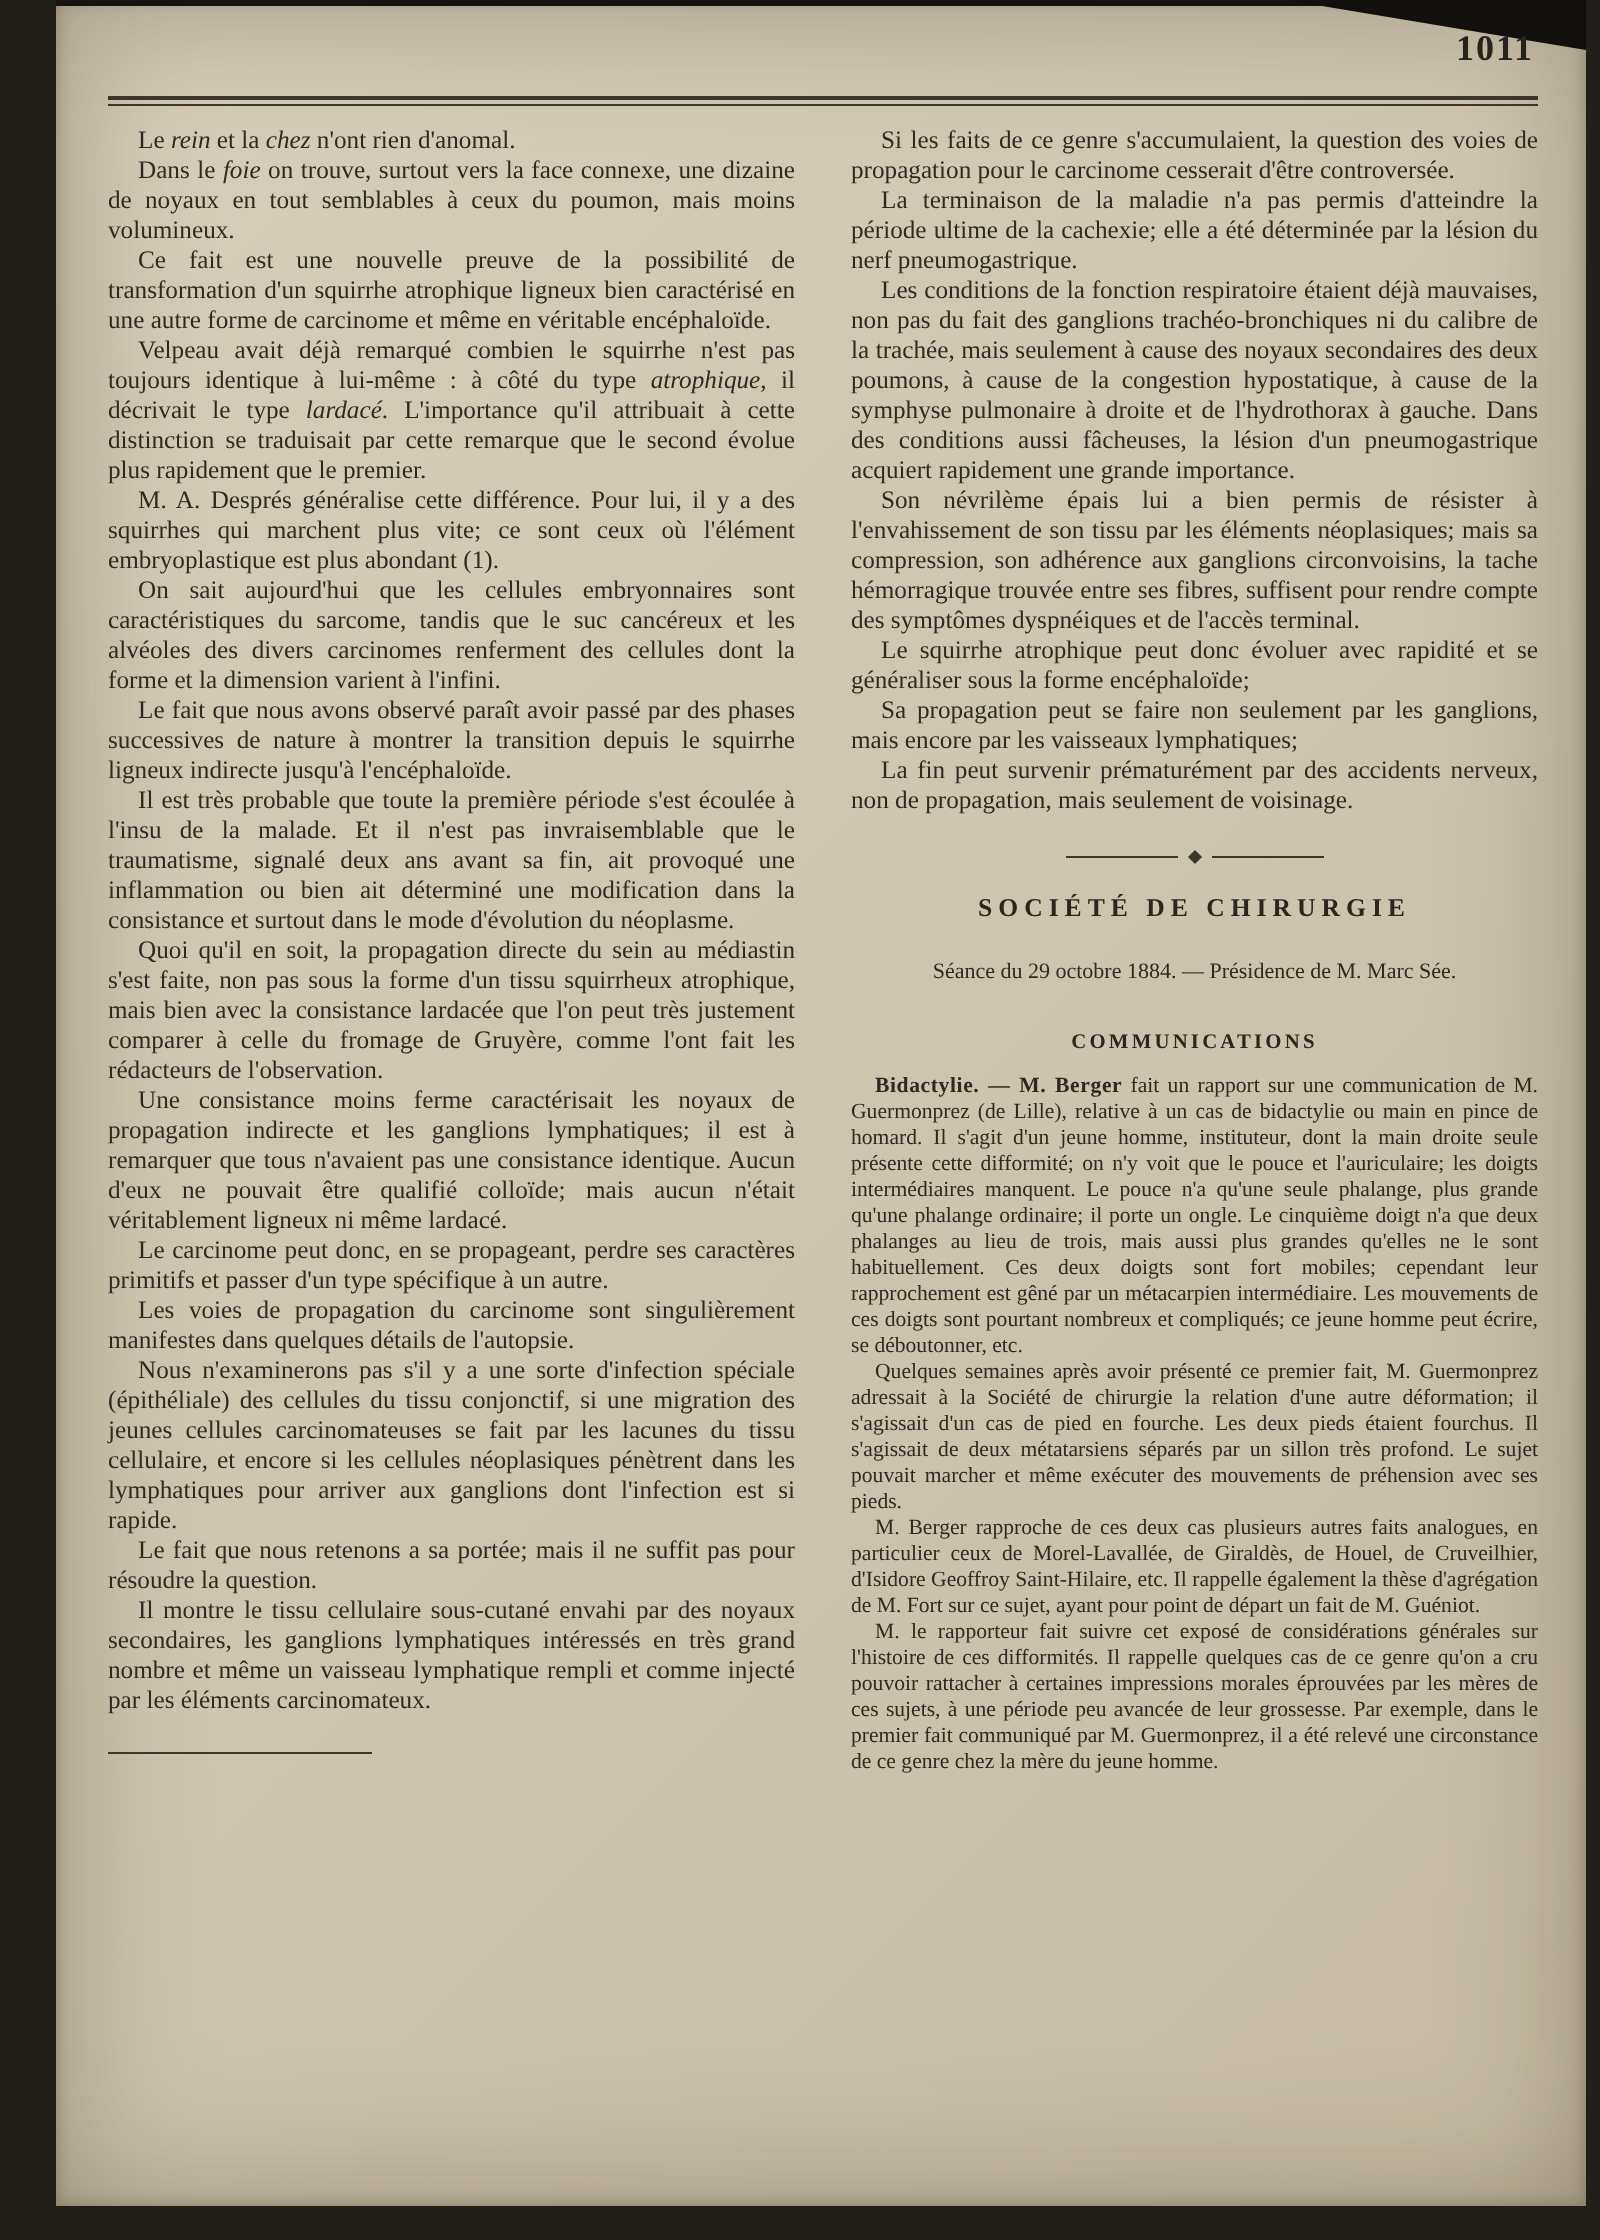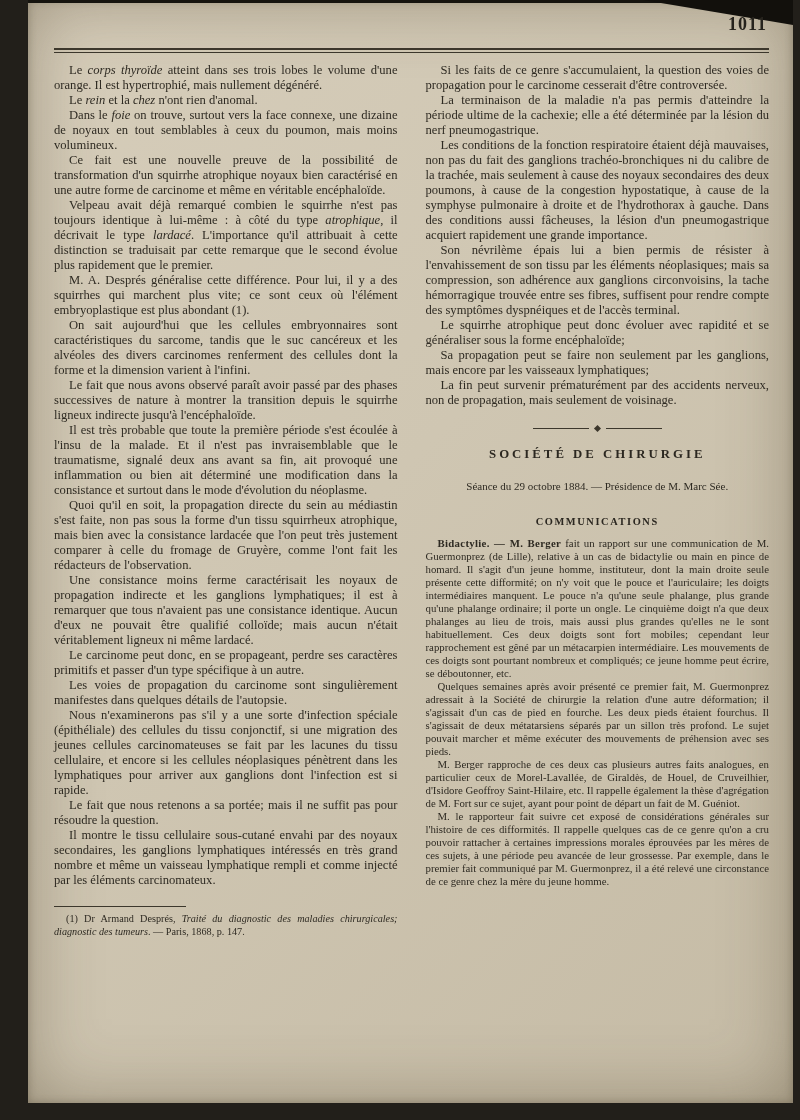--- a/index.html
+++ b/index.html
@@ -58,39 +58,37 @@
   <header>
     <div class="page-number">1011</div>
   </header>
 
   <div class="double-rule"></div>
 
   <div class="columns">
 
     <div class="col">
       <div>
-          <p class="para">Le <i>corps thyroïde</i> atteint dans ses trois lobes le volume d'une orange. Il est hypertrophié, mais nullement dégénéré.</p>
           <p class="para">Le <i>rein</i> et la <i>chez</i> n'ont rien d'anomal.</p>
           <p class="para">Dans le <i>foie</i> on trouve, surtout vers la face connexe, une dizaine de noyaux en tout semblables à ceux du poumon, mais moins volumineux.</p>
-          <p class="para">Ce fait est une nouvelle preuve de la possibilité de transformation d'un squirrhe atrophique noyaux bien caractérisé en une autre forme de carcinome et même en véritable encéphaloïde.</p>
+          <p class="para">Ce fait est une nouvelle preuve de la possibilité de transformation d'un squirrhe atrophique ligneux bien caractérisé en une autre forme de carcinome et même en véritable encéphaloïde.</p>
           <p class="para">Velpeau avait déjà remarqué combien le squirrhe n'est pas toujours identique à lui-même : à côté du type <i>atrophique</i>, il décrivait le type <i>lardacé</i>. L'importance qu'il attribuait à cette distinction se traduisait par cette remarque que le second évolue plus rapidement que le premier.</p>
           <p class="para">M. A. Després généralise cette différence. Pour lui, il y a des squirrhes qui marchent plus vite; ce sont ceux où l'élément embryoplastique est plus abondant (1).</p>
           <p class="para">On sait aujourd'hui que les cellules embryonnaires sont caractéristiques du sarcome, tandis que le suc cancéreux et les alvéoles des divers carcinomes renferment des cellules dont la forme et la dimension varient à l'infini.</p>
           <p class="para">Le fait que nous avons observé paraît avoir passé par des phases successives de nature à montrer la transition depuis le squirrhe ligneux indirecte jusqu'à l'encéphaloïde.</p>
           <p class="para">Il est très probable que toute la première période s'est écoulée à l'insu de la malade. Et il n'est pas invraisemblable que le traumatisme, signalé deux ans avant sa fin, ait provoqué une inflammation ou bien ait déterminé une modification dans la consistance et surtout dans le mode d'évolution du néoplasme.</p>
           <p class="para">Quoi qu'il en soit, la propagation directe du sein au médiastin s'est faite, non pas sous la forme d'un tissu squirrheux atrophique, mais bien avec la consistance lardacée que l'on peut très justement comparer à celle du fromage de Gruyère, comme l'ont fait les rédacteurs de l'observation.</p>
           <p class="para">Une consistance moins ferme caractérisait les noyaux de propagation indirecte et les ganglions lymphatiques; il est à remarquer que tous n'avaient pas une consistance identique. Aucun d'eux ne pouvait être qualifié colloïde; mais aucun n'était véritablement ligneux ni même lardacé.</p>
           <p class="para">Le carcinome peut donc, en se propageant, perdre ses caractères primitifs et passer d'un type spécifique à un autre.</p>
           <p class="para">Les voies de propagation du carcinome sont singulièrement manifestes dans quelques détails de l'autopsie.</p>
           <p class="para">Nous n'examinerons pas s'il y a une sorte d'infection spéciale (épithéliale) des cellules du tissu conjonctif, si une migration des jeunes cellules carcinomateuses se fait par les lacunes du tissu cellulaire, et encore si les cellules néoplasiques pénètrent dans les lymphatiques pour arriver aux ganglions dont l'infection est si rapide.</p>
           <p class="para">Le fait que nous retenons a sa portée; mais il ne suffit pas pour résoudre la question.</p>
           <p class="para">Il montre le tissu cellulaire sous-cutané envahi par des noyaux secondaires, les ganglions lymphatiques intéressés en très grand nombre et même un vaisseau lymphatique rempli et comme injecté par les éléments carcinomateux.</p>
         </div>
       <div class="footnote-rule"></div>
-      <p class="footnote">(1) Dr Armand Després, <i>Traité du diagnostic des maladies chirurgicales; diagnostic des tumeurs</i>. — Paris, 1868, p. 147.</p>
     </div>
 
     <div class="col">
       <div>
           <p class="para">Si les faits de ce genre s'accumulaient, la question des voies de propagation pour le carcinome cesserait d'être controversée.</p>
           <p class="para">La terminaison de la maladie n'a pas permis d'atteindre la période ultime de la cachexie; elle a été déterminée par la lésion du nerf pneumogastrique.</p>
           <p class="para">Les conditions de la fonction respiratoire étaient déjà mauvaises, non pas du fait des ganglions trachéo-bronchiques ni du calibre de la trachée, mais seulement à cause des noyaux secondaires des deux poumons, à cause de la congestion hypostatique, à cause de la symphyse pulmonaire à droite et de l'hydrothorax à gauche. Dans des conditions aussi fâcheuses, la lésion d'un pneumogastrique acquiert rapidement une grande importance.</p>
           <p class="para">Son névrilème épais lui a bien permis de résister à l'envahissement de son tissu par les éléments néoplasiques; mais sa compression, son adhérence aux ganglions circonvoisins, la tache hémorragique trouvée entre ses fibres, suffisent pour rendre compte des symptômes dyspnéiques et de l'accès terminal.</p>
           <p class="para">Le squirrhe atrophique peut donc évoluer avec rapidité et se généraliser sous la forme encéphaloïde;</p>
           <p class="para">Sa propagation peut se faire non seulement par les ganglions, mais encore par les vaisseaux lymphatiques;</p>

